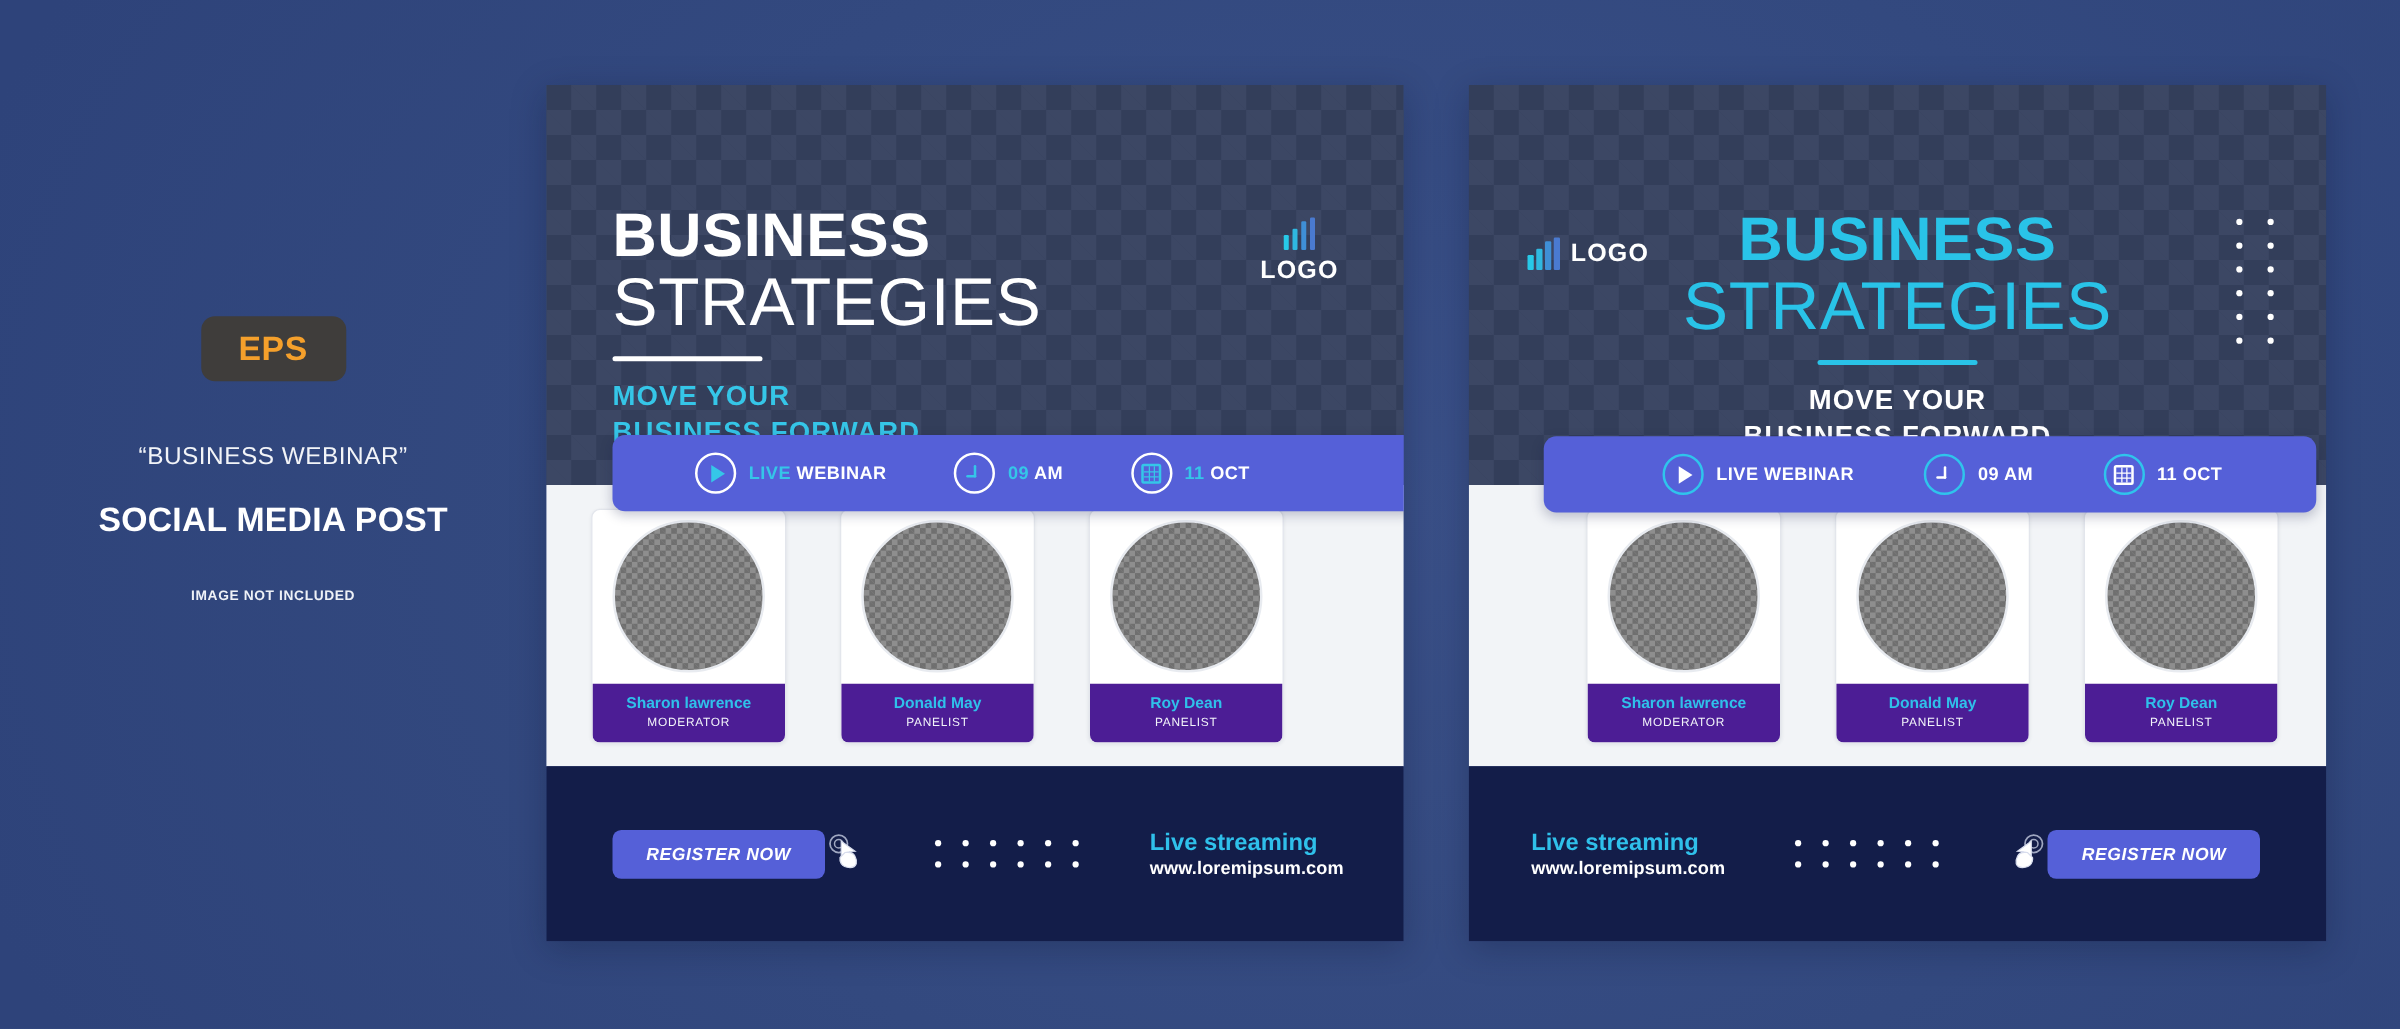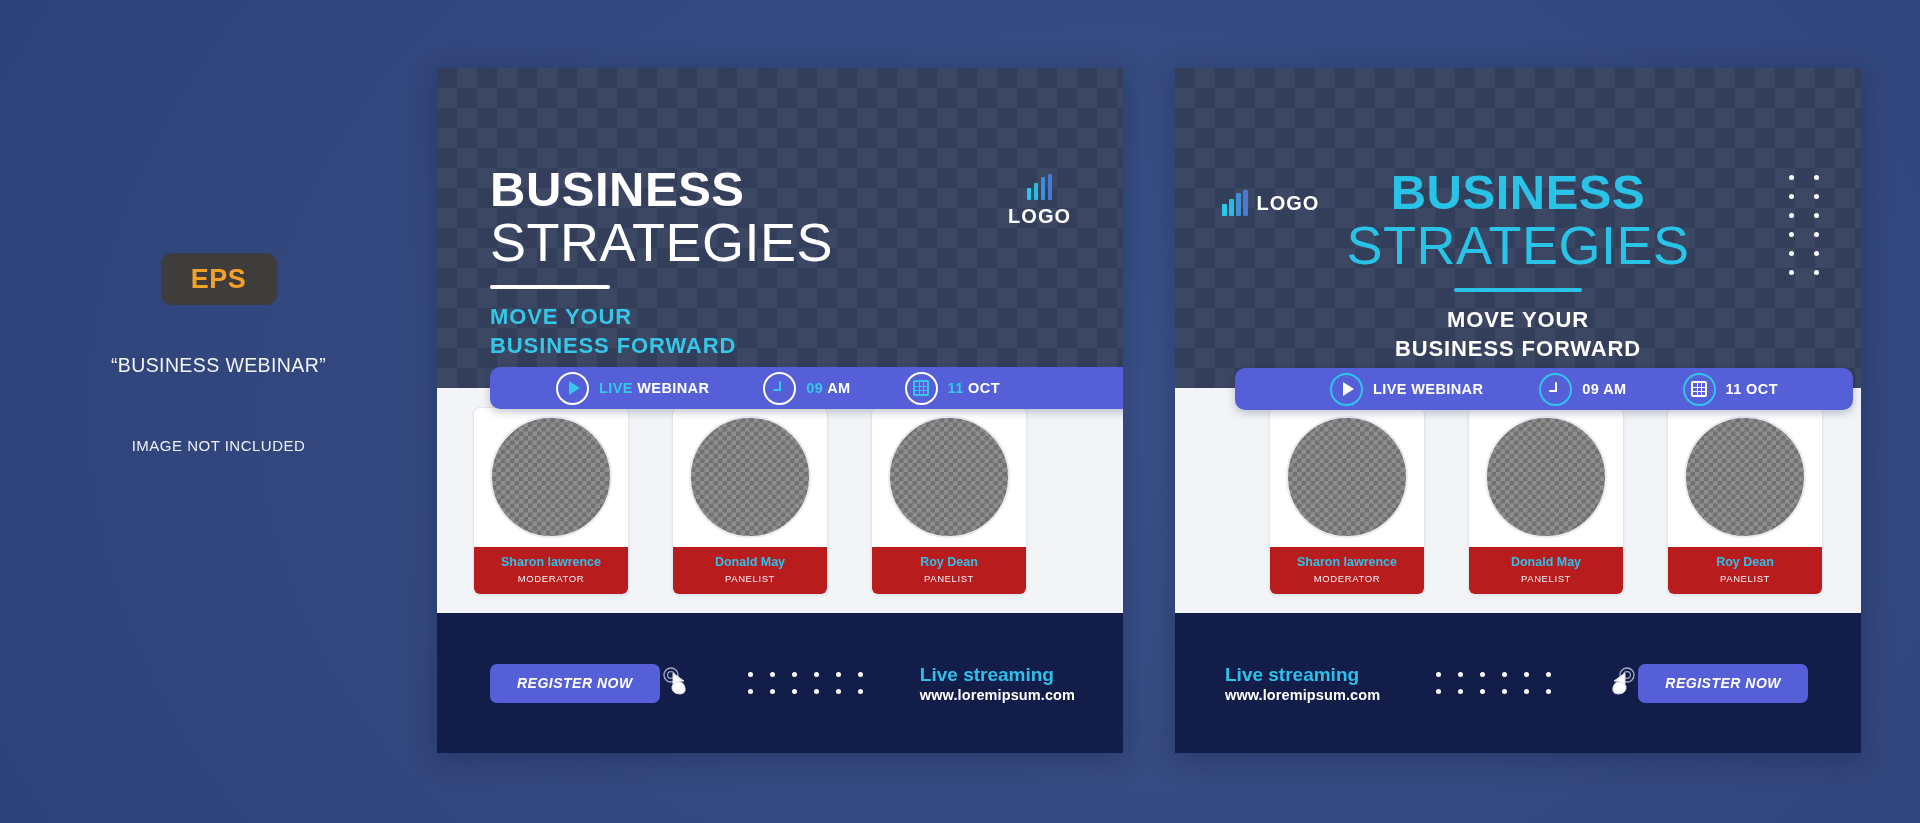--- a/index.html
+++ b/index.html
@@ -36,21 +36,21 @@
     color:#f2f4f8; white-space:nowrap;
   }
   .big-title{
     margin-top:22px;
     font-size:27px; font-weight:bold; letter-spacing:.2px;
     line-height:1.26; text-align:center; color:#ffffff;
     white-space:nowrap;
   }
   .note-line{
     margin-top:38px;
-    font-size:15px; letter-spacing:.5px; color:#eef1f7;
+    font-size:11px; letter-spacing:.5px; color:#eef1f7;font-weight:bold;
   }
 
   
   .poster{
     position:absolute; top:68px; height:685px;
     overflow:hidden;
     box-shadow:0 6px 26px rgba(10,18,45,.28);
   }
   #poster-left  { left:437px;  width:686px; }
   #poster-right { left:1175px; width:686px; }
@@ -107,21 +107,21 @@
   #poster-right .logo-block{ left:47px; top:122px; }
 
   .dotgrid{
     position:absolute; display:grid; gap:14px 20px;
   }
   .dotgrid span{ width:5px; height:5px; border-radius:50%; background:#ffffff; display:block; }
   #poster-right .hero .dotgrid{ right:42px; top:107px; grid-template-columns:repeat(2,5px); }
 
   
   .infobar{
-    position:absolute; height:42px; border-radius:10px;
+    position:absolute; height:61px; border-radius:10px;
     background:#5560d8;
     display:flex; align-items:center;
     box-shadow:0 3px 9px rgba(20,28,70,.25);
   }
   #poster-left  .infobar{ left:53px; right:-12px; bottom:-21px; gap:54px; padding-left:66px; }
   #poster-right .infobar{ left:60px; right:8px;  bottom:-22px; gap:56px; padding-left:95px; }
 
   .info-item{ display:flex; align-items:center; gap:10px; }
   .ic{
     width:33px; height:33px; border-radius:50%;
@@ -181,21 +181,21 @@
     width:122px; height:122px; border-radius:50%;
     border:2px solid #e8ebf0;
     background-color:#8e8e8e;
     background-image:
       linear-gradient(45deg,#6f6f6f 25%,transparent 25%,transparent 75%,#6f6f6f 75%),
       linear-gradient(45deg,#6f6f6f 25%,transparent 25%,transparent 75%,#6f6f6f 75%);
     background-size:9px 9px;
     background-position:0 0,4.5px 4.5px;
   }
   .namebar{
-    background:#b91c1c; padding:8px 4px 10px; text-align:center;
+    background:#4c1d95; padding:8px 4px 10px; text-align:center;
   }
   .sp-name{ color:#2fc0ea; font-size:12.5px; font-weight:bold; line-height:1.25; }
   .sp-role{ color:#f2f4fa; font-size:9.5px; letter-spacing:.6px; margin-top:2px; }
 
   
   .footer{
     height:140px; background:#131d49;
     display:flex; align-items:center;
   }
   #poster-left .footer{ padding-left:53px; padding-right:48px; gap:0; }
@@ -223,20 +223,21 @@
 </style>
 </head>
 <body>
 
 <div class="stage">
 
   <div class="sidebar">
     <div class="eps-badge">EPS</div>
     <div class="quote-line">“BUSINESS WEBINAR”</div>
     <div class="big-title">
+      <div>SOCIAL MEDIA POST</div>
     </div>
     <div class="note-line">IMAGE NOT INCLUDED</div>
   </div>
 
   <div class="poster" id="poster-left">
 
     <div class="hero">
       <div class="hero-inner">
 
         <div class="headline">

